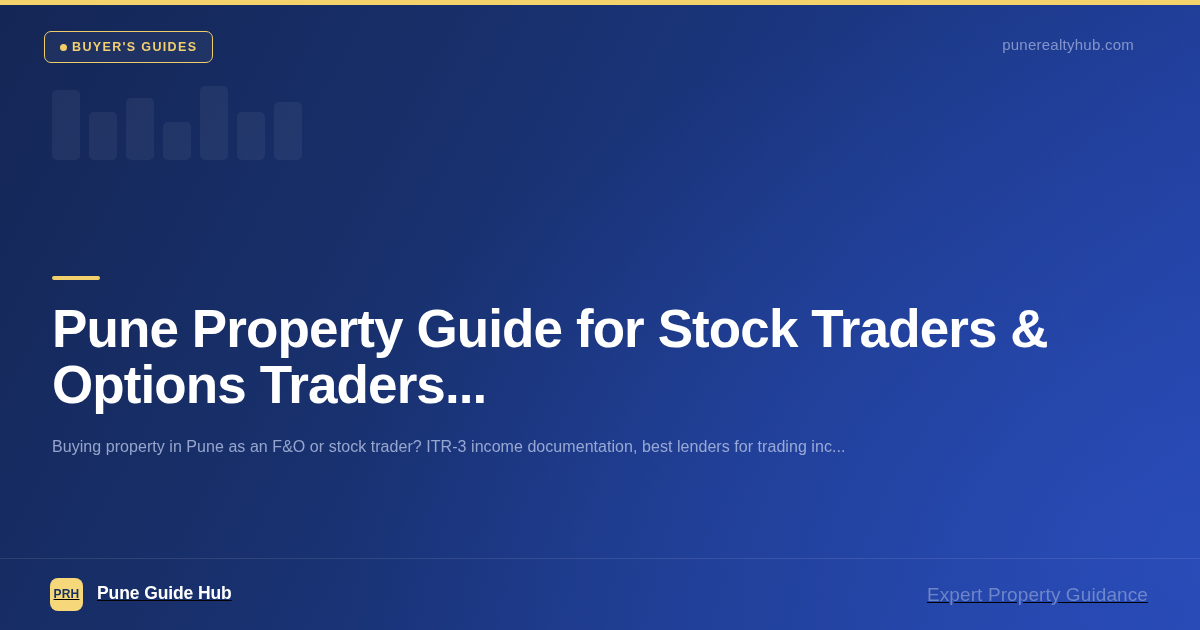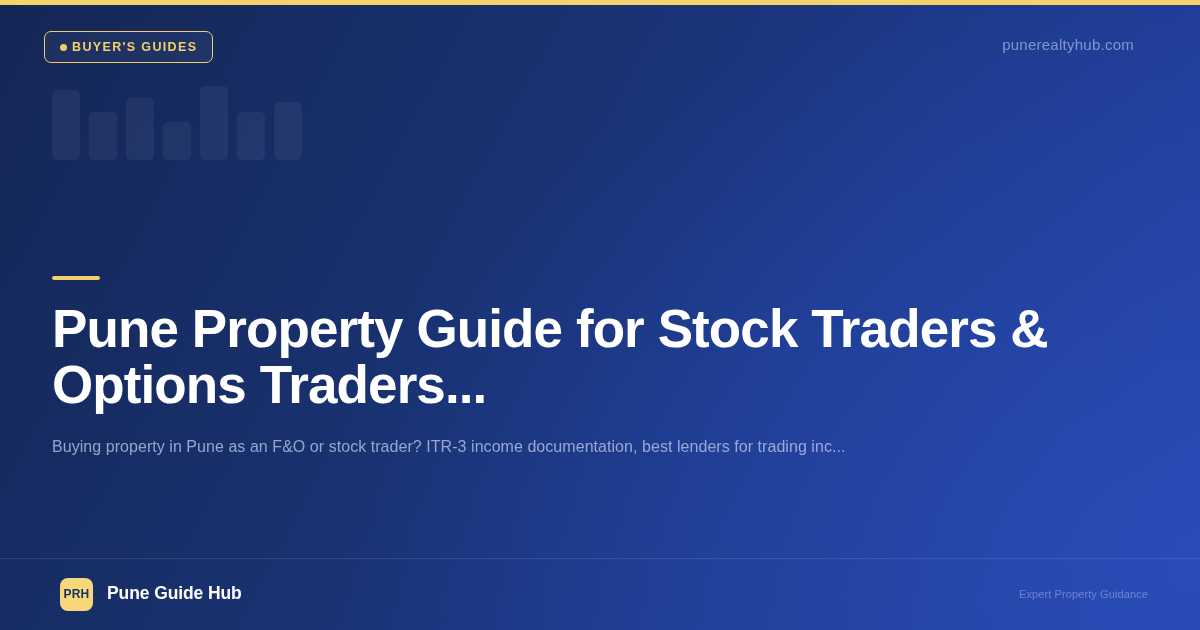--- a/index.html
+++ b/index.html
@@ -129,27 +129,28 @@
   .footer-divider {
     position: absolute;
     left: 0;
     top: 558px;
     width: 1200px;
     height: 1px;
     background: rgba(255,255,255,0.10);
   }
   .footer {
     position: absolute;
-    left: 60px;
+    left: 50px;
     right: 52px;
     top: 558px;
     height: 72px;
     display: flex;
     align-items: center;
     justify-content: space-between;
+    text-decoration: underline;
   }
   .brand {
     display: flex;
     align-items: center;
     gap: 14px;
   }
   .brand-mark {
     width: 33px;
     height: 33px;
     border-radius: 8px;
@@ -165,21 +166,21 @@
   }
   .brand-name {
     color: #ffffff;
     font-size: 17.5px;
     font-weight: 700;
     letter-spacing: -0.1px;
     line-height: 1;
   }
   .footer-tagline {
     color: rgba(176,190,226,0.52);
-    font-size: 11px;
+    font-size: 19px;
     font-weight: 400;
     letter-spacing: 0.1px;
     line-height: 1;
   }
 </style>
 </head>
 <body>
 
 <div class="card">
 

